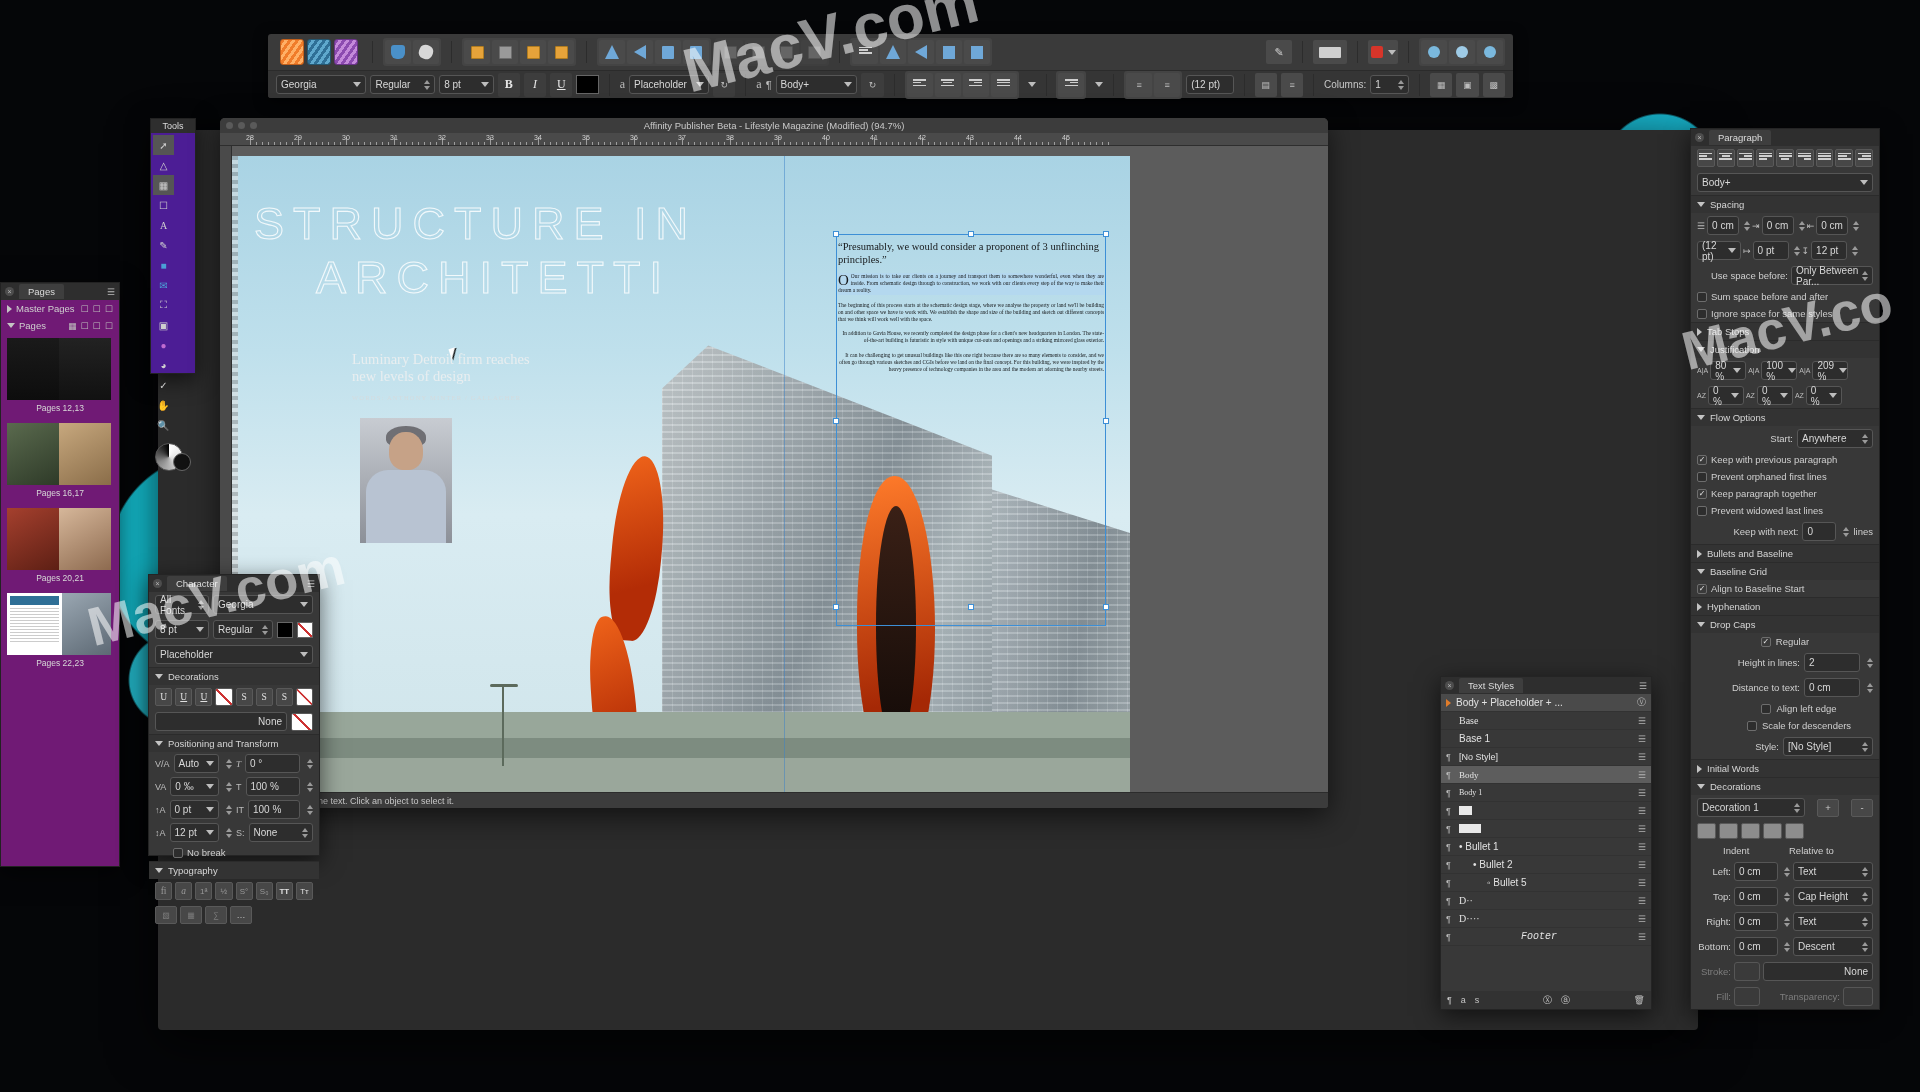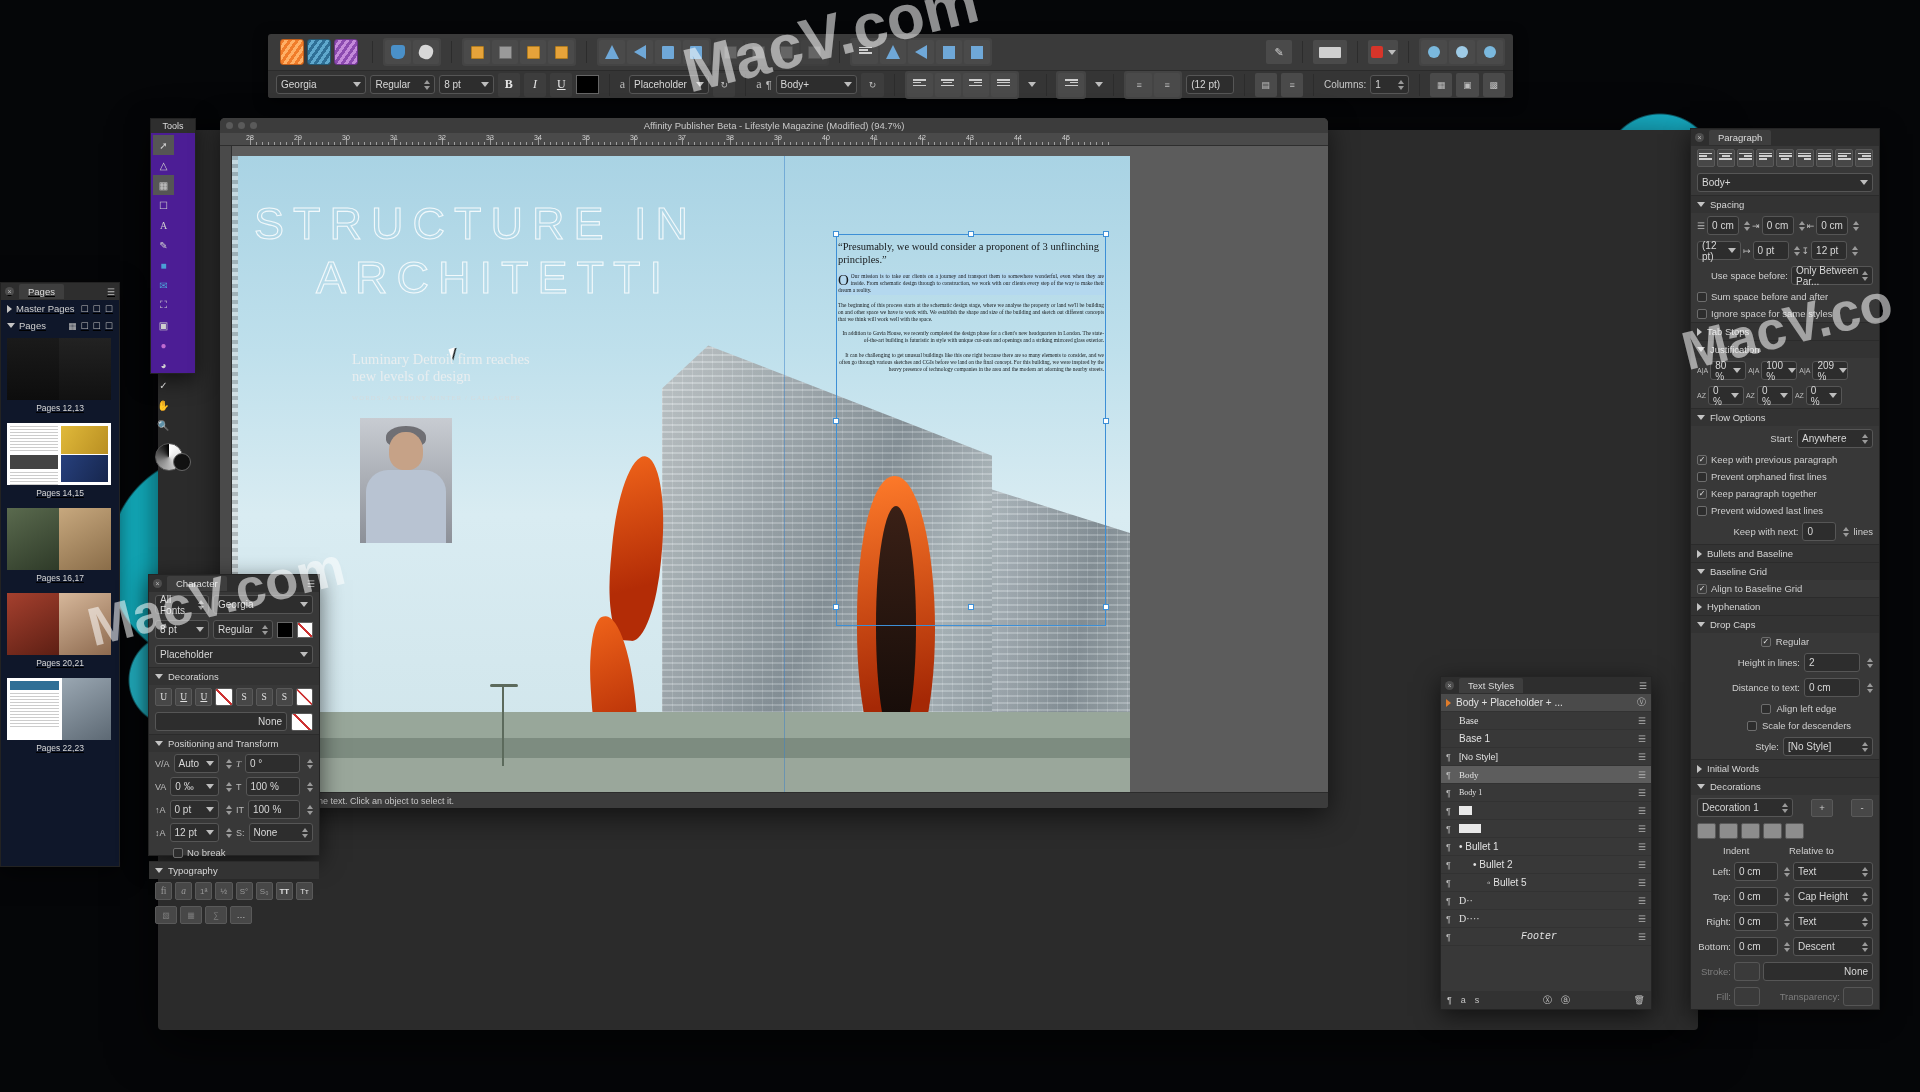--- a/index.html
+++ b/index.html
@@ -146,21 +146,21 @@
   .alines { width:13px; height:11px; display:flex; flex-direction:column; gap:1.4px; }
   .alines u { display:block; height:1.5px; background:#cfcfcf; }
   
   .tsrow { display:flex; align-items:center; height:18px; padding:0 5px; gap:5px;
     color:#e2e2e2; font-size:10px; border-bottom:1px solid #323232; cursor:pointer; }
   .tsrow.sel { background:#5d5d5d; }
   .tsrow .pil { width:8px; color:#b9b9b9; font-size:9px; }
   .tsrow .mini { margin-left:auto; color:#b5b5b5; font-size:9px; }
   
   #pages-panel { position:absolute; left:0; top:282px; width:120px; height:585px;
-    background:#0f172a; border:1px solid #222; box-shadow:0 6px 22px rgba(0,0,0,.6);text-decoration:underline; }
+    background:#701a75; border:1px solid #222; box-shadow:0 6px 22px rgba(0,0,0,.6); }
   .thumbwrap { padding:4px 6px 0; }
   .thumb { width:104px; height:62px; background:#fff; display:flex; overflow:hidden; }
   .thlabel { text-align:center; color:#d8d8d8; font-size:8.5px; padding:3px 0 6px; }
   
   #tools { position:absolute; left:150px; top:118px; width:46px; height:256px;
     background:#4c1d95; border:1px solid #222; box-shadow:0 6px 22px rgba(0,0,0,.6); }
   .toolgrid { display:flex; flex-wrap:wrap; padding:2px; }
   .tool { width:21px; height:20px; display:flex; align-items:center; justify-content:center;
     color:#cfcfcf; font-size:10px; cursor:pointer; }
   .tool.on { background:#555; }
@@ -475,34 +475,20 @@
       <span class="ic">☐</span>
       </span>
   </div>
 
   <div class="thumbwrap">
     <div class="thumb" style="background:#151515">
       <div style="flex:1;background:linear-gradient(#1a1a1a,#0d0d0d)"></div>
       <div style="flex:1;background:linear-gradient(#222,#111)"></div>
       </div>
     <div class="thlabel">Pages 12,13</div>
-  </div>
-  <div class="thumbwrap">
-    <div class="thumb">
-      <div style="flex:1;padding:3px;font-size:2px;color:#888;background:#fff">
-        <div style="height:26px;background:repeating-linear-gradient(#ccc 0 1px,#fff 1px 3px)"></div>
-        <div style="height:14px;background:#444;margin-top:3px"></div>
-        <div style="height:14px;margin-top:3px;background:repeating-linear-gradient(#ccc 0 1px,#fff 1px 3px)"></div>
-        </div>
-      <div style="flex:1;display:flex;flex-direction:column;gap:1px;padding:3px 3px 3px 0">
-        <div style="flex:1;background:linear-gradient(120deg,#e0b93a,#b98f22)"></div>
-        <div style="flex:1;background:linear-gradient(120deg,#27407d,#16264d)"></div>
-        </div>
-      </div>
-    <div class="thlabel">Pages 14,15</div>
   </div>
   <div class="thumbwrap">
     <div class="thumb">
       <div style="flex:1;background:linear-gradient(150deg,#5a6a4e,#2e3a28)"></div>
       <div style="flex:1;background:linear-gradient(150deg,#c7a87e,#8a6d49)"></div>
       </div>
     <div class="thlabel">Pages 16,17</div>
   </div>
   <div class="thumbwrap">
     <div class="thumb">
@@ -1291,21 +1277,21 @@
   <div class="sect">
     <span class="arw r"></span>
     <span>Bullets and Baseline</span>
     </div>
   <div class="sect">
     <span class="arw d"></span>
     <span>Baseline Grid</span>
     </div>
   <div class="row">
     <span class="cbx on">✓</span>
-    <span>Align to Baseline Grid</span>
+    <span>Align to Baseline Start</span>
     </div>
   <div class="sect">
     <span class="arw r"></span>
     <span>Hyphenation</span>
     </div>
 
   <div class="sect">
     <span class="arw d"></span>
     <span>Drop Caps</span>
     </div>
@@ -1354,21 +1340,21 @@
     </div>
 
   <div class="sect">
     <span class="arw r"></span>
     <span>Initial Words</span>
     </div>
   <div class="sect">
     <span class="arw d"></span>
     <span>Decorations</span>
     </div>
-  <div class="row" style="gap:18px">
+  <div class="row" style="gap:12px">
     <div class="field" style="flex:1">
       <span>Decoration 1</span>
       <span style="flex:1"></span>
         <span class="stepper">
           <i class="u"></i>
           <i class="d"></i>
         </span>
       </div>
     <div class="abtn">
         <span>+</span>

